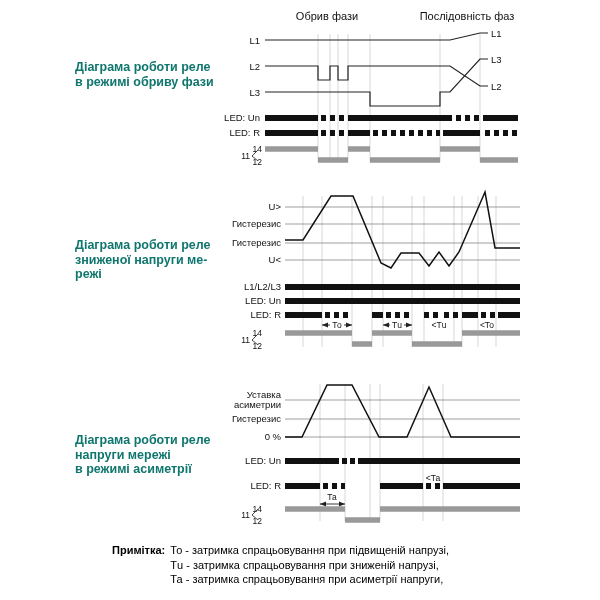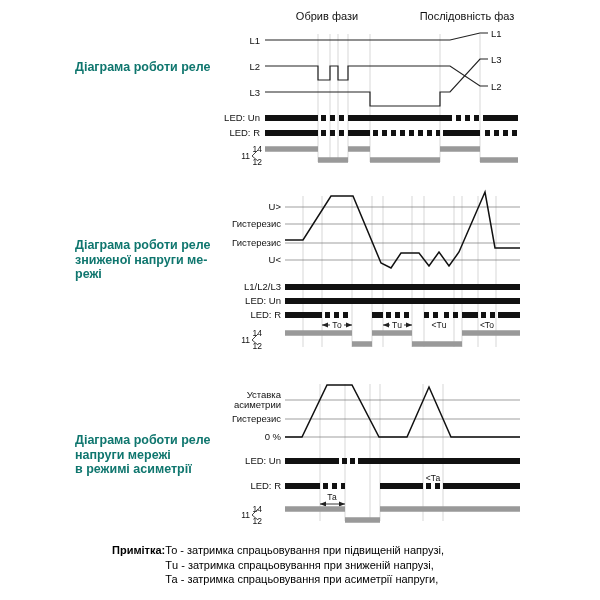--- a/index.html
+++ b/index.html
@@ -1,21 +1,21 @@
 <!DOCTYPE html>
 <html><head>
 <meta charset="utf-8">
 <style>
   html,body{margin:0;padding:0;background:#fff;}
   .stage{position:relative;width:600px;height:600px;background:#ffffff;
          font-family:"Liberation Sans","DejaVu Sans",sans-serif;color:#000;overflow:hidden;}
   .title{position:absolute;font-weight:bold;font-size:12.5px;line-height:14.5px;color:#0f766e;}
   .note{position:absolute;left:112px;top:543px;display:flex;align-items:flex-start;
         font-size:11px;line-height:14.5px;color:#000;}
-  .note-label{font-weight:bold;white-space:nowrap;}
+  .note-label{font-weight:bold;margin-right:5px;white-space:nowrap;}
   .note-lines div{white-space:nowrap;}
   svg{position:absolute;left:0;top:0;}
   svg text{font-family:"Liberation Sans","DejaVu Sans",sans-serif;font-size:9.5px;fill:#111;}
   text.end{text-anchor:end;}
   text.mid{text-anchor:middle;}
   text.hdr{font-size:11px;}
   text.tm{font-size:8.5px;}
   text.cn{font-size:8.5px;}
   .wave{stroke:#222;stroke-width:1.2;fill:none;}
   .curve{stroke:#111;stroke-width:1.5;fill:none;}
@@ -27,20 +27,21 @@
   .arrowline{stroke:#222;stroke-width:0.9;fill:none;}
   .arrowhead{fill:#222;stroke:none;}
 </style>
 </head>
 <body>
 
 <div class="stage">
 
   <div class="title" style="left:75px;top:60px;">
     <div>Діаграма роботи реле</div>
+    <div>в режимі обриву фази</div>
   </div>
   <div class="title" style="left:75px;top:238px;">
     <div>Діаграма роботи реле</div>
     <div>зниженої напруги ме-</div>
     <div>режі</div>
   </div>
   <div class="title" style="left:75px;top:433px;">
     <div>Діаграма роботи реле</div>
     <div>напруги мережі</div>
     <div>в  режимі асиметрії</div>

